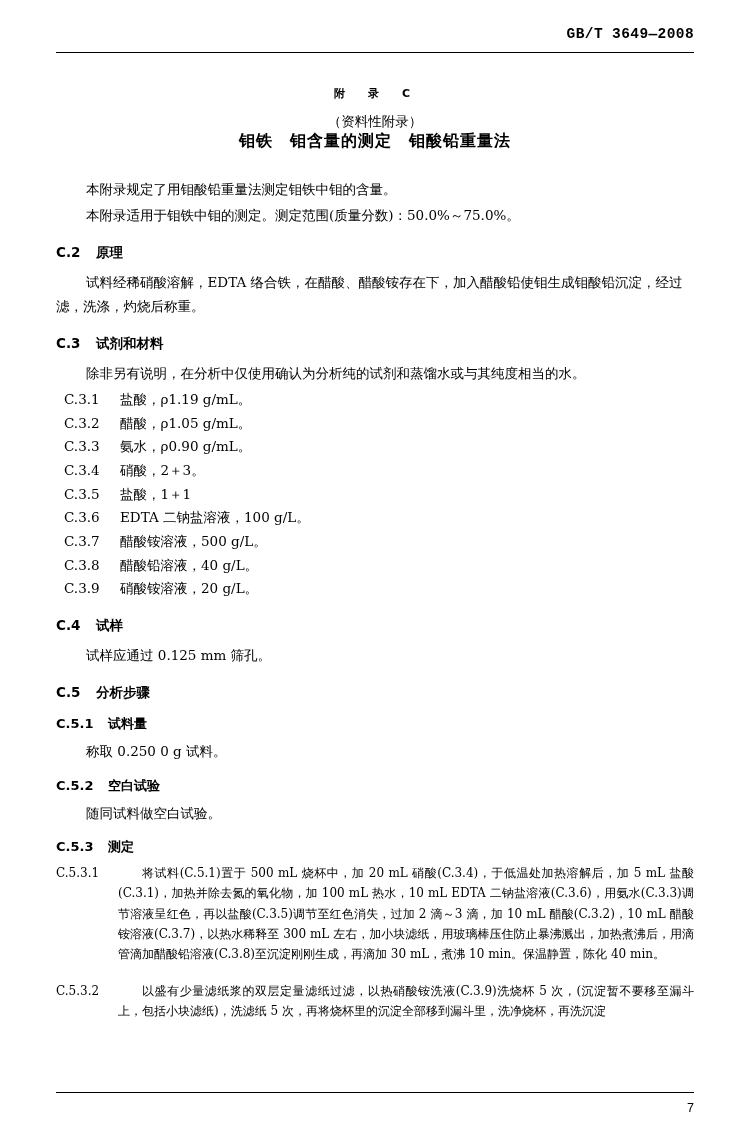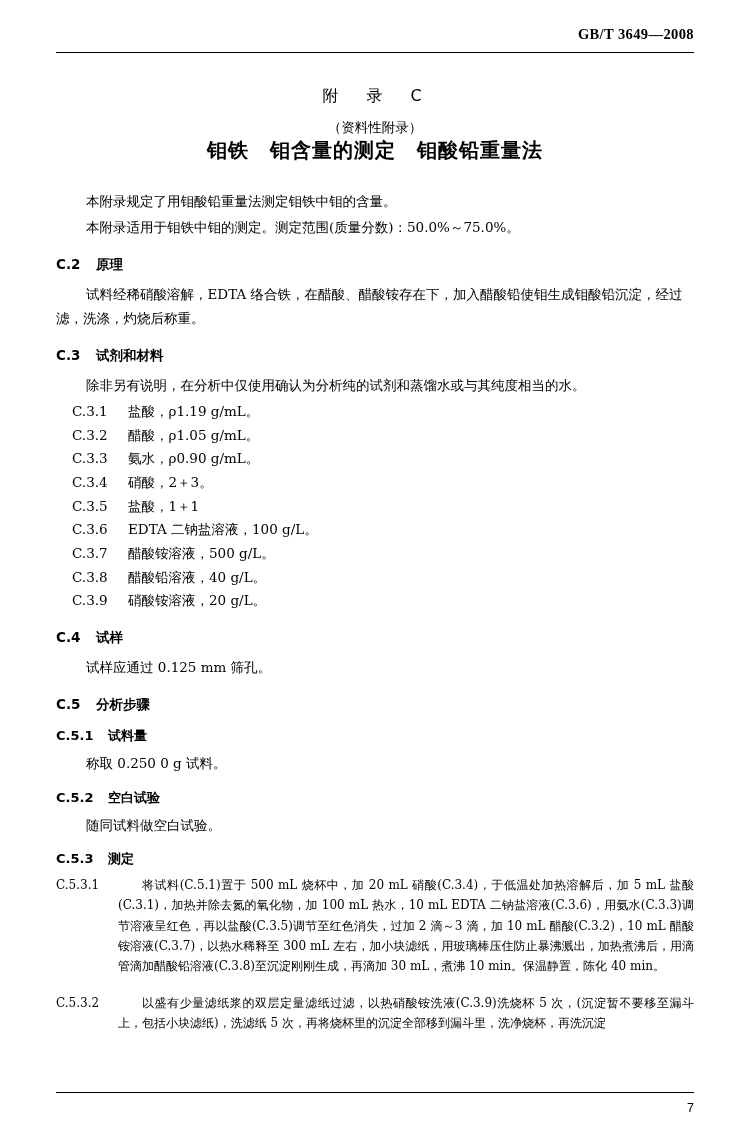--- a/index.html
+++ b/index.html
@@ -20,21 +20,21 @@
     width: 750px;
     height: 1137px;
     box-sizing: border-box;
     padding: 0;
   }
   
   .header {
     position: absolute;
     top: 26px;
     right: 56px;
-    font-family: Liberation Serif, serif;
+    font-family: Liberation Mono, monospace;
     font-size: 14.5px;
     letter-spacing: 0.4px;
     font-weight: 700;
     color: #000;
   }
   .header-rule {
     position: absolute;
     top: 52px;
     left: 56px;
     right: 56px;
@@ -46,33 +46,33 @@
     top: 86px;
     left: 56px;
     width: 638px;
   }
   .title-block {
     text-align: center;
     margin-bottom: 26px;
   }
   .title-line1 {
     font-family: "DejaVu Sans", "Liberation Sans", sans-serif;
-    font-size: 16px;
-    font-weight: 400;
+    font-size: 11px;
+    font-weight: 700;
     letter-spacing: 6px;
     margin-bottom: 12px;
   }
   .title-line2 {
     font-family: "DejaVu Sans", "Liberation Sans", sans-serif;
     font-size: 13.5px;
     font-weight: 400;
   }
   .title-line3 {
     font-family: Liberation Sans, sans-serif;
-    font-size: 20px;
+    font-size: 16px;
     font-weight: 700;
     letter-spacing: 1px;
   }
   .sec-head {
     font-family: "DejaVu Sans", "Liberation Sans", sans-serif;
     font-size: 13.5px;
     font-weight: 700;
     margin: 17px 0 9px 0;
   }
   .sec-head .num {
@@ -94,21 +94,21 @@
     line-height: 1.72;
     margin: 0 0 3px 0;
     text-indent: 0;
   }
   p.indent {
     padding-left: 30px;
   }
   .reagent {
     font-size: 13.5px;
     line-height: 1.68;
-    margin: 0 0 1px 16px;
+    margin: 0 0 1px 8px;
     display: flex;
   }
   .reagent .rnum {
     width: 56px;
     flex: 0 0 56px;
   }
   .reagent .rtext {
     flex: 1 1 auto;
   }
   .para-hang {

